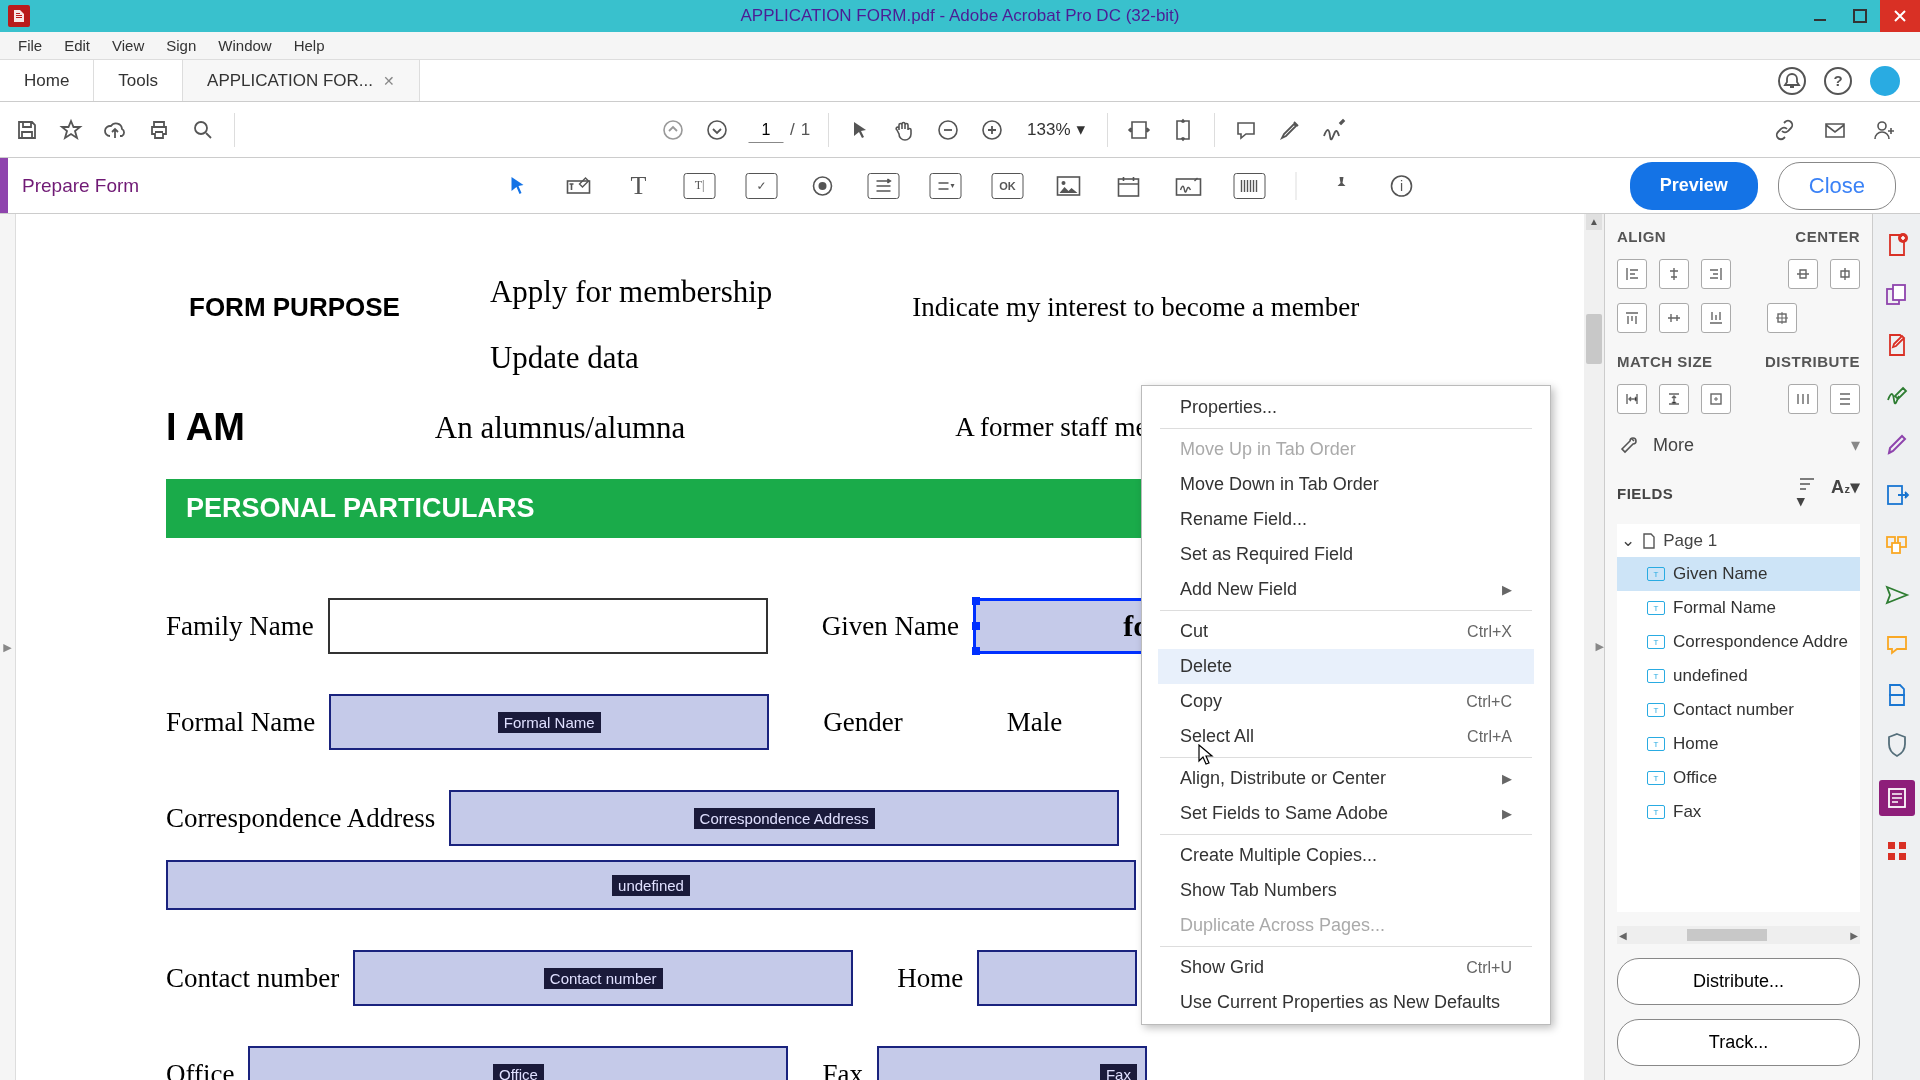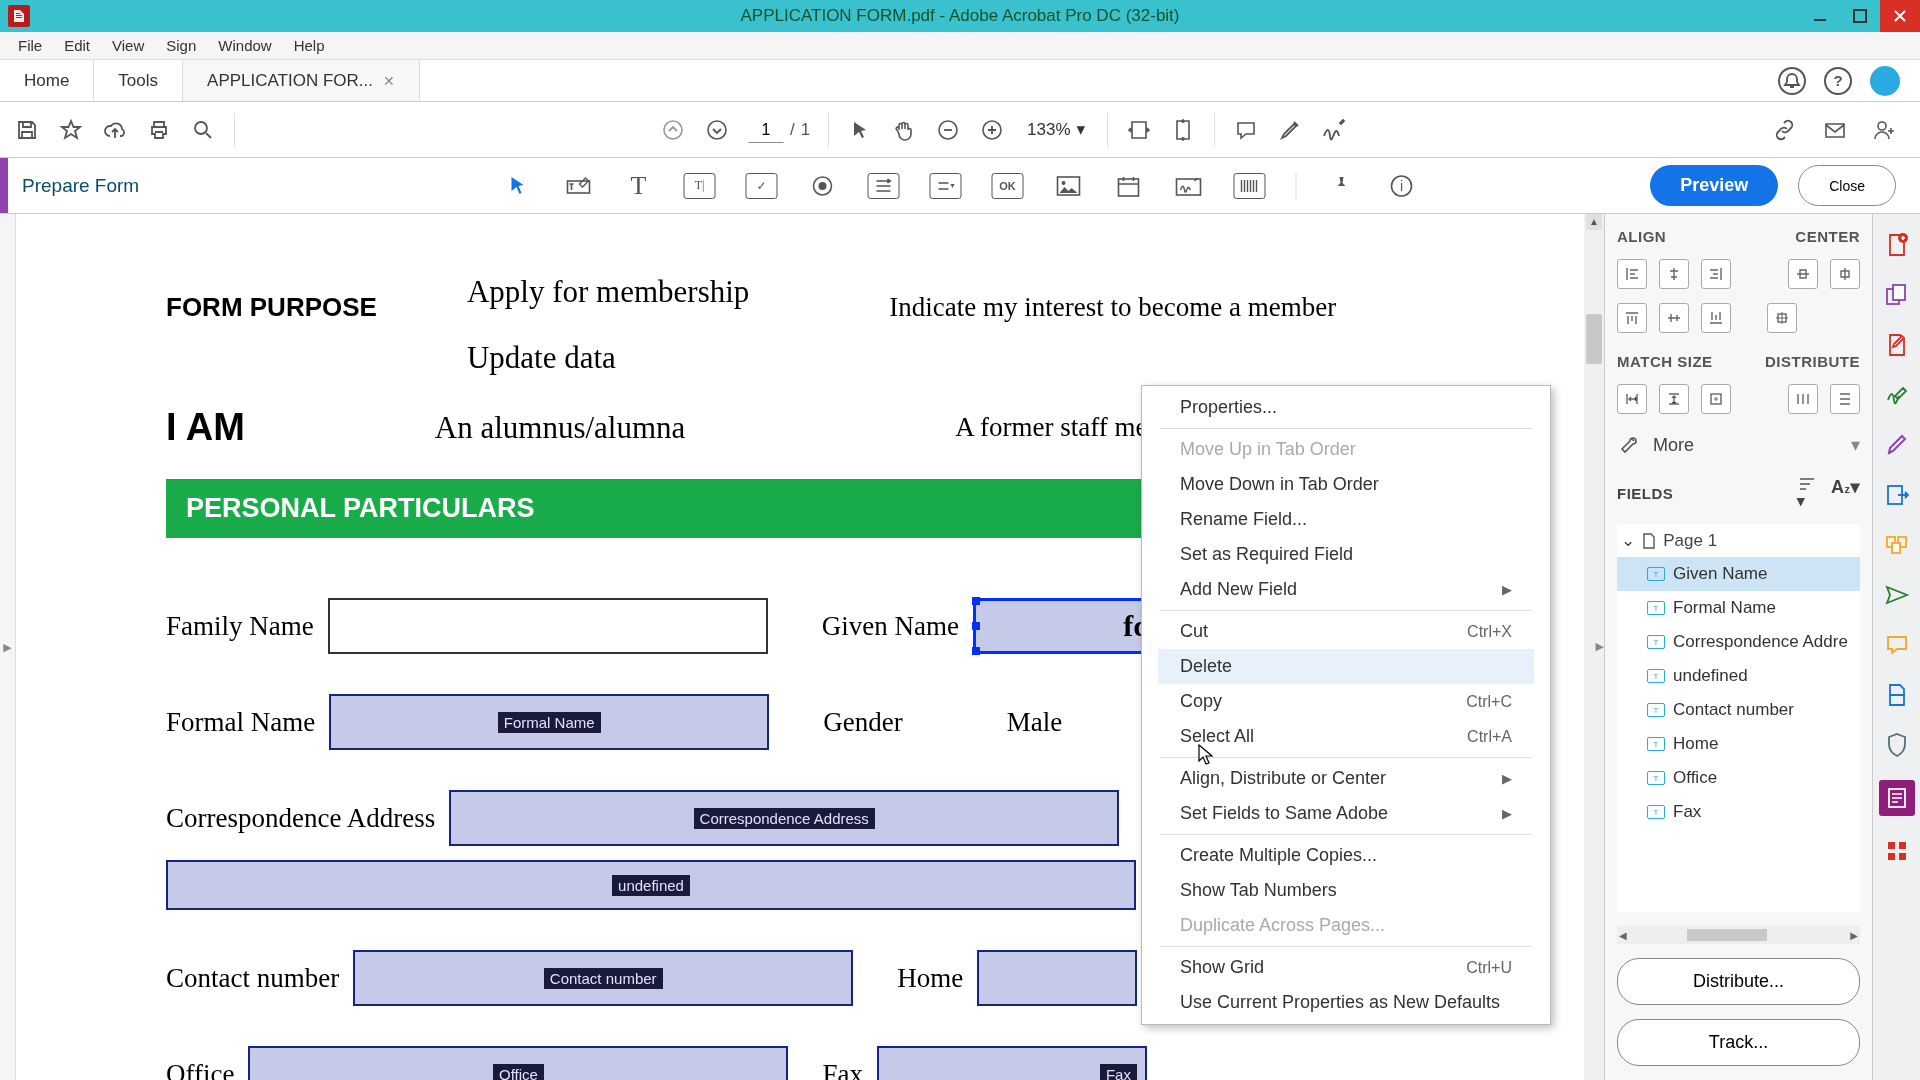--- a/index.html
+++ b/index.html
@@ -1,21 +1,21 @@
 <!DOCTYPE html>
 <html><head>
 <meta charset="utf-8">
 <style>
 * { margin: 0; padding: 0; box-sizing: border-box; font-family: "Segoe UI", Arial, sans-serif; }
 body { background: #fff; overflow: hidden; width: 1920px; height: 1080px; position: relative; }
 
 
 .titlebar { height: 32px; background: #39c1cd; display: flex; align-items: center; position: relative; }
 .titlebar-icon { width: 22px; height: 22px; margin-left: 8px; background: #b91c1c; border-radius: 2px; display: flex; align-items: center; justify-content: center; color: #fff; font-size: 11px; font-weight: bold; }
-.titlebar-title { position: absolute; left: 50%; transform: translateX(-50%); font-size: 17px; color: #14532d; }
+.titlebar-title { position: absolute; left: 50%; transform: translateX(-50%); font-size: 17px; color: #4c1d95; }
 .titlebar-controls { margin-left: auto; display: flex; }
 .titlebar-btn { width: 40px; height: 32px; display: flex; align-items: center; justify-content: center; font-size: 16px; }
 .titlebar-btn.close { background: #d93025; color: #fff; }
 
 
 .menubar { height: 28px; background: #f5f5f5; display: flex; align-items: center; padding: 0 8px; gap: 2px; border-bottom: 1px solid #ddd; }
 .menubar-item { padding: 4px 10px; font-size: 15px; color: #333; cursor: pointer; }
 
 
 .tabbar { height: 42px; background: #fff; display: flex; align-items: stretch; border-bottom: 1px solid #ccc; }
@@ -32,40 +32,40 @@
 .tb-icon { width: 26px; height: 26px; display: flex; align-items: center; justify-content: center; color: #555; font-size: 22px; }
 .tb-group { display: flex; align-items: center; gap: 18px; }
 .page-indicator { display: flex; align-items: center; gap: 6px; font-size: 17px; color: #555; }
 .page-input { width: 36px; height: 26px; border: 1px solid transparent; border-bottom: 1px solid #888; text-align: center; font-size: 16px; }
 .zoom-select { font-size: 17px; color: #333; padding: 2px 4px; display: flex; align-items: center; gap: 6px; }
 .maintoolbar-right { margin-left: auto; display: flex; align-items: center; gap: 24px; padding-right: 8px; }
 
 
 .preparebar { height: 56px; background: #fff; display: flex; align-items: center; border-bottom: 1px solid #ccc; position: relative; }
 .purple-strip { width: 8px; height: 100%; background: #8e44ad; }
-.prepare-label { font-size: 19px; color: #0c4a6e; padding-left: 14px; }
+.prepare-label { font-size: 19px; color: #701a75; padding-left: 14px; }
 .prepare-tools { position: absolute; left: 50%; transform: translateX(-50%); display: flex; gap: 30px; align-items: center; }
 .prepare-tool { width: 30px; height: 30px; display: flex; align-items: center; justify-content: center; color: #555; font-size: 20px; border: 1.5px solid transparent; }
 .prepare-tool.boxed { border: 1.5px solid #555; border-radius: 3px; font-size: 12px; width: 32px; height: 26px; }
 .prepare-right { margin-left: auto; display: flex; gap: 20px; padding-right: 24px; }
 .btn-preview { background: #1473e6; color: #fff; border: none; border-radius: 22px; padding: 10px 30px; font-size: 18px; font-weight: 600; cursor: pointer; }
-.btn-close { background: #fff; color: #000000; border: 1.5px solid #888; border-radius: 22px; padding: 10px 30px; font-size: 14px; cursor: pointer; }
+.btn-close { background: #fff; color: #3b82f6; border: 1.5px solid #888; border-radius: 22px; padding: 10px 30px; font-size: 22px; cursor: pointer; }
 
 
 .body-area { display: flex; height: calc(1080px - 32px - 28px - 42px - 56px - 56px); position: relative; }
 .left-handle { width: 16px; background: #f5f5f5; border-right: 1px solid #ddd; display: flex; align-items: center; justify-content: center; color: #888; font-size: 11px; }
 
 
 .doc-canvas { flex: 1; background: #fff; position: relative; overflow: hidden; padding: 60px 150px 0 150px; }
 .doc-canvas .scrollbar-v { position: absolute; right: 0; top: 0; width: 20px; height: 100%; background: #f0f0f0; }
 .doc-canvas .scroll-thumb { position: absolute; right: 2px; top: 100px; width: 16px; height: 50px; background: #c8c8c8; border-radius: 2px; }
 .doc-canvas .scroll-arrow { position: absolute; right: 2px; width: 16px; height: 16px; background: #e0e0e0; font-size: 10px; text-align: center; line-height: 16px; color: #555; }
 
 .form-purpose-row { display: flex; gap: 90px; align-items: flex-start; margin-bottom: 8px; }
-.label-bold { font-weight: 800; font-size: 26px; font-family: Arial, sans-serif; }
+.label-bold { font-weight: 800; font-size: 26px; font-family: Arial, sans-serif; margin-left: 23px; }
 .option-col { display: flex; flex-direction: column; gap: 30px; }
 .option-text { font-size: 31px; font-family: "Times New Roman", serif; }
 .option-text2 { font-size: 27px; font-family: "Times New Roman", serif; }
 .iam-row { display: flex; gap: 190px; align-items: center; margin-top: 30px; }
 .iam-label { font-weight: 800; font-size: 38px; font-family: Arial, sans-serif; }
 
 .green-banner { background: #1aab4a; color: #fff; font-weight: 700; font-size: 27px; padding: 14px 20px; margin-top: 30px; font-family: Arial, sans-serif; }
 
 .field-row { display: flex; align-items: center; gap: 14px; margin-top: 40px; }
 .field-label { font-size: 27px; font-family: "Times New Roman", serif; white-space: nowrap; }

